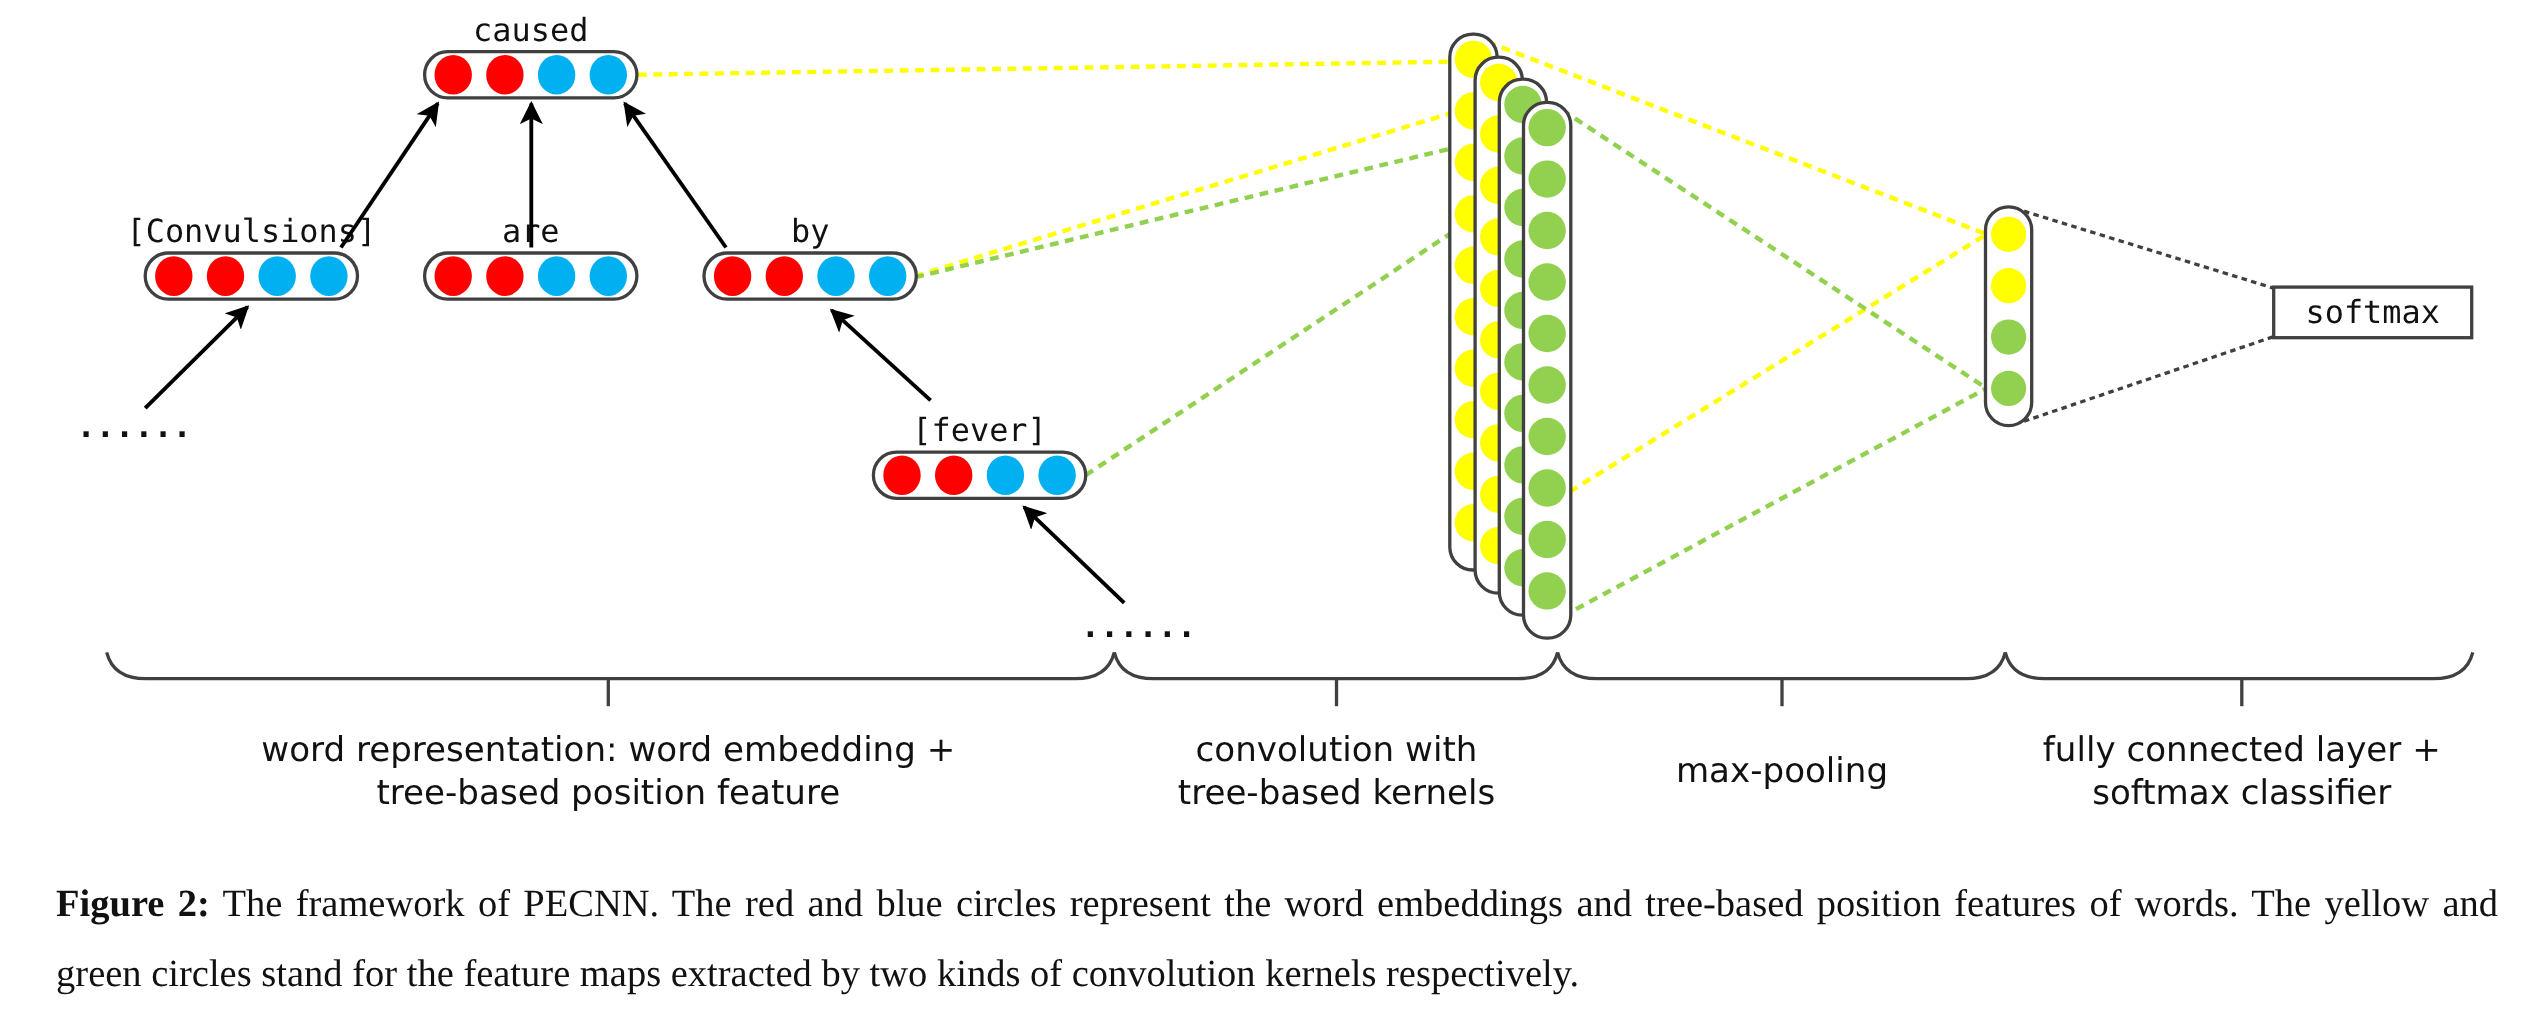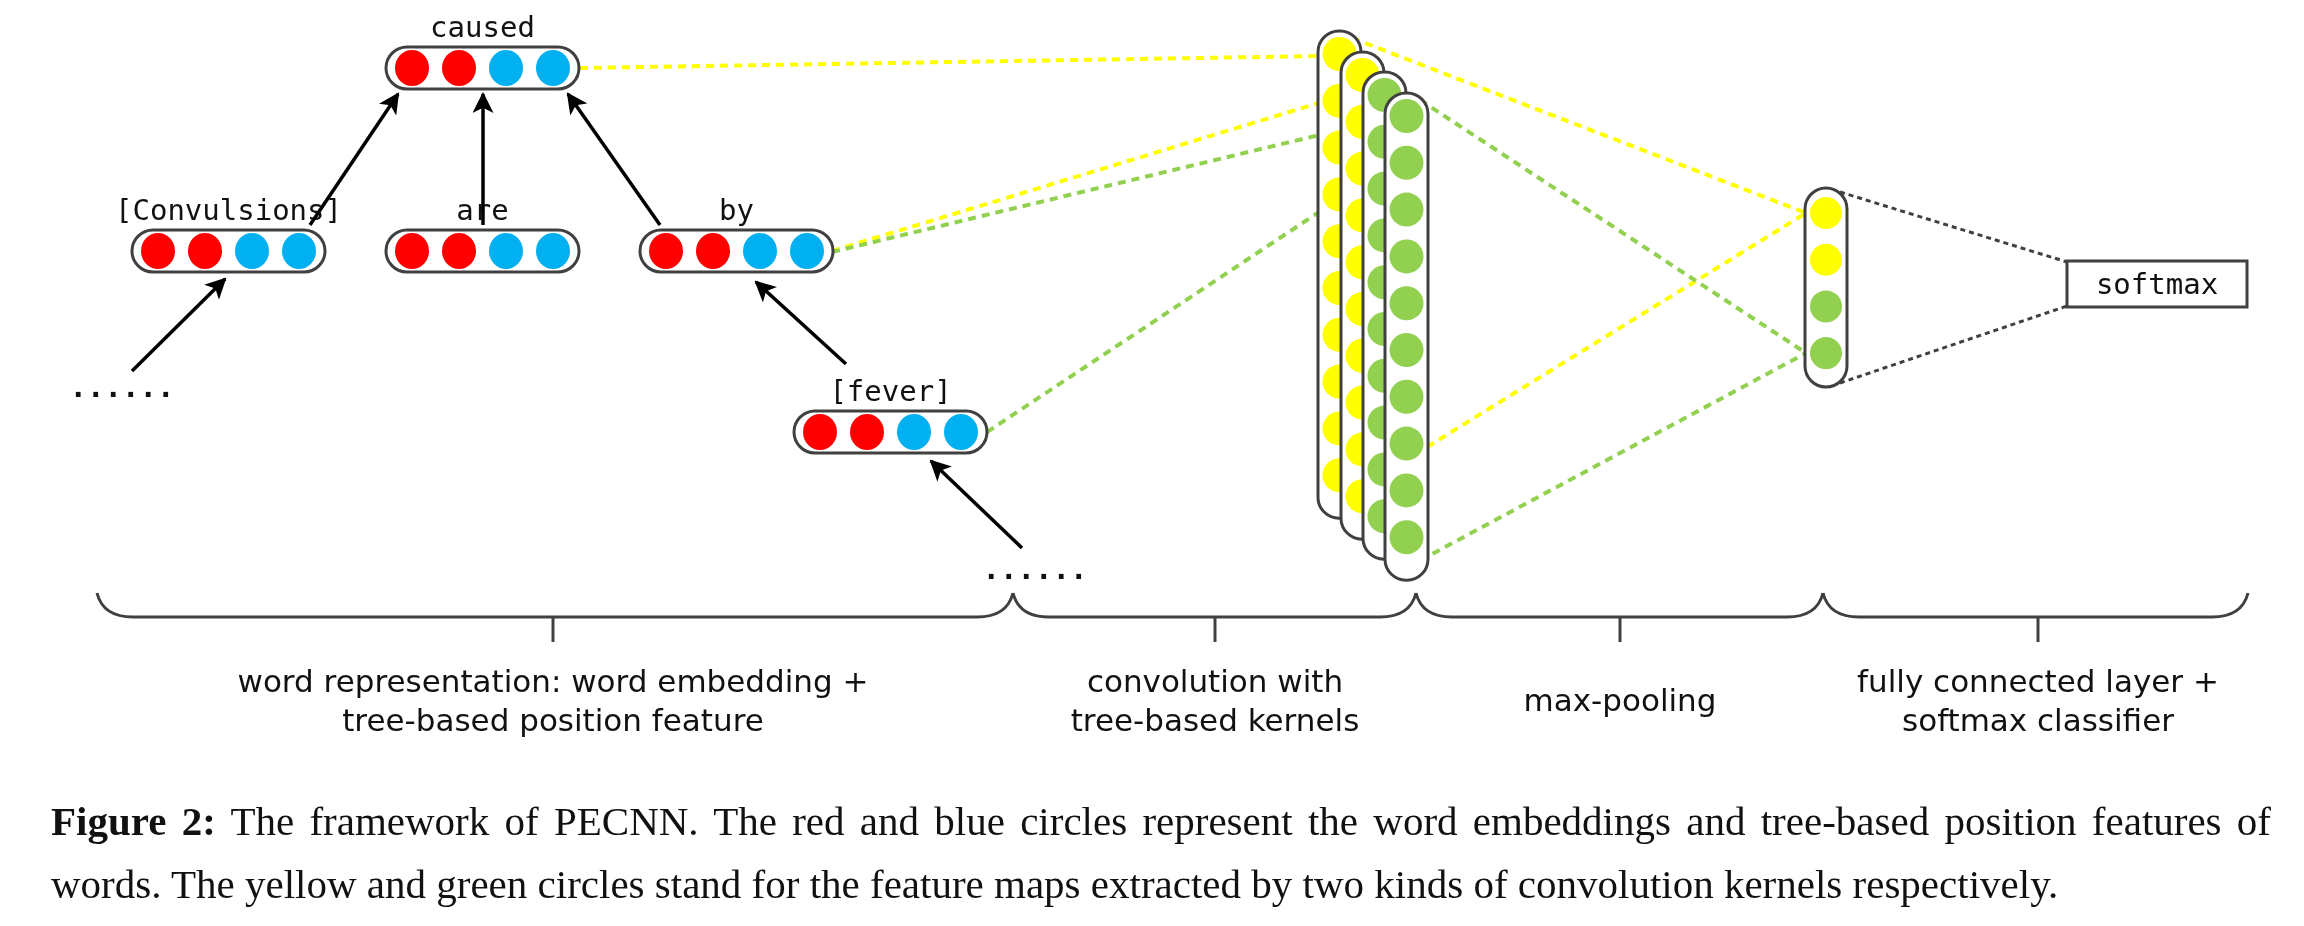--- a/index.html
+++ b/index.html
@@ -3,21 +3,21 @@
 <meta charset="utf-8">
 <style>
   html, body { margin: 0; padding: 0; background: #ffffff; }
   body { width: 2304px; height: 926px; position: relative; overflow: hidden; }
   #figure { position: absolute; left: 0; top: 0; width: 2304px; height: 926px; }
   .mono { font-family: "DejaVu Sans Mono", "Liberation Mono", monospace; font-size: 29px; fill: #111; }
   .sans { font-family: "DejaVu Sans", "Liberation Sans", sans-serif; font-size: 31px; fill: #111; }
   .caption {
     position: absolute; left: 51px; top: 790px; width: 2220px;
     font-family: "Liberation Serif", "DejaVu Serif", serif;
-    font-size: 41px; line-height: 63px; color: #111; text-align: justify;
+    font-size: 35px; line-height: 63px; color: #111; text-align: justify;
     text-align-last: left;
   }
   .caption b { font-weight: bold; }
 </style>
 </head>
 <body>
 
 <svg id="figure" xmlns="http://www.w3.org/2000/svg" width="2304" height="926" viewBox="0 0 2304 926">
   <defs>
     <marker id="arrowhead" viewBox="0 0 10 10" refX="9" refY="5" markerWidth="6" markerHeight="6" orient="auto-start-reverse" markerUnits="strokeWidth">

